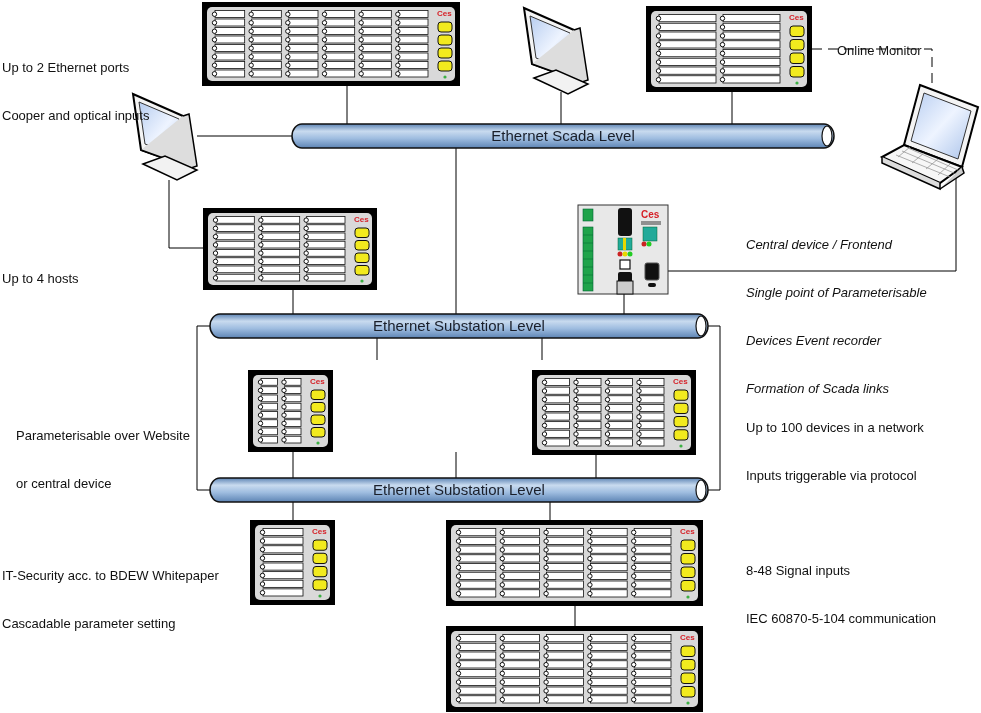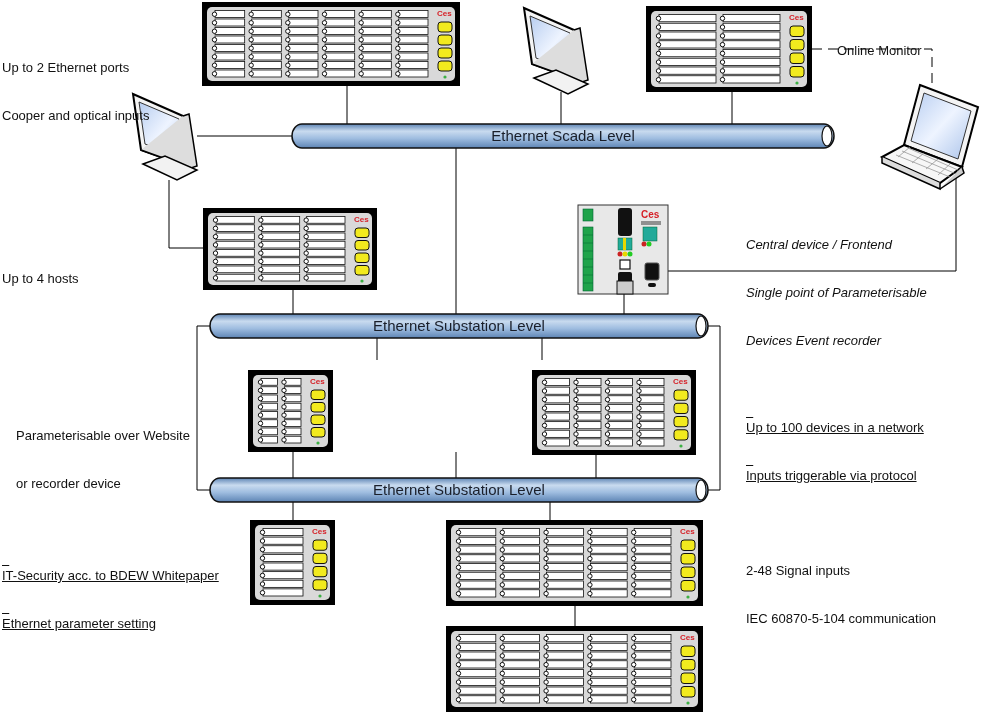--- a/index.html
+++ b/index.html
@@ -665,29 +665,30 @@
 <div class="txt" style="left:837px;top:11px;">
   <div>Online Monitor</div>
 </div>
 <div class="txt" style="left:2px;top:239px;">
   <div>Up to 4 hosts</div>
 </div>
 <div class="txt" style="left:746px;top:205px;font-style:italic;">
   <div>Central device / Frontend</div>
   <div>Single point of Parameterisable</div>
   <div>Devices Event recorder</div>
+  <div>Formation of Scada links</div>
 </div>
 <div class="txt" style="left:16px;top:396px;">
   <div>Parameterisable over Website</div>
-  <div>or recorder device</div>
-</div>
-<div class="txt" style="left:746px;top:388px;text-decoration:underline;">
+  <div>or central device</div>
+</div>
+<div class="txt" style="left:746px;top:388px;">
   <div>Up to 100 devices in a network</div>
   <div>Inputs triggerable via protocol</div>
 </div>
-<div class="txt" style="left:2px;top:536px;text-decoration:underline;">
+<div class="txt" style="left:2px;top:536px;">
   <div>IT-Security acc. to BDEW Whitepaper</div>
-  <div>Ethernet parameter setting</div>
+  <div>Cascadable parameter setting</div>
 </div>
 <div class="txt" style="left:746px;top:531px;">
-  <div>2-48 Signal inputs</div>
+  <div>8-48 Signal inputs</div>
   <div>IEC 60870-5-104 communication</div>
 </div>
 
 </body></html>

